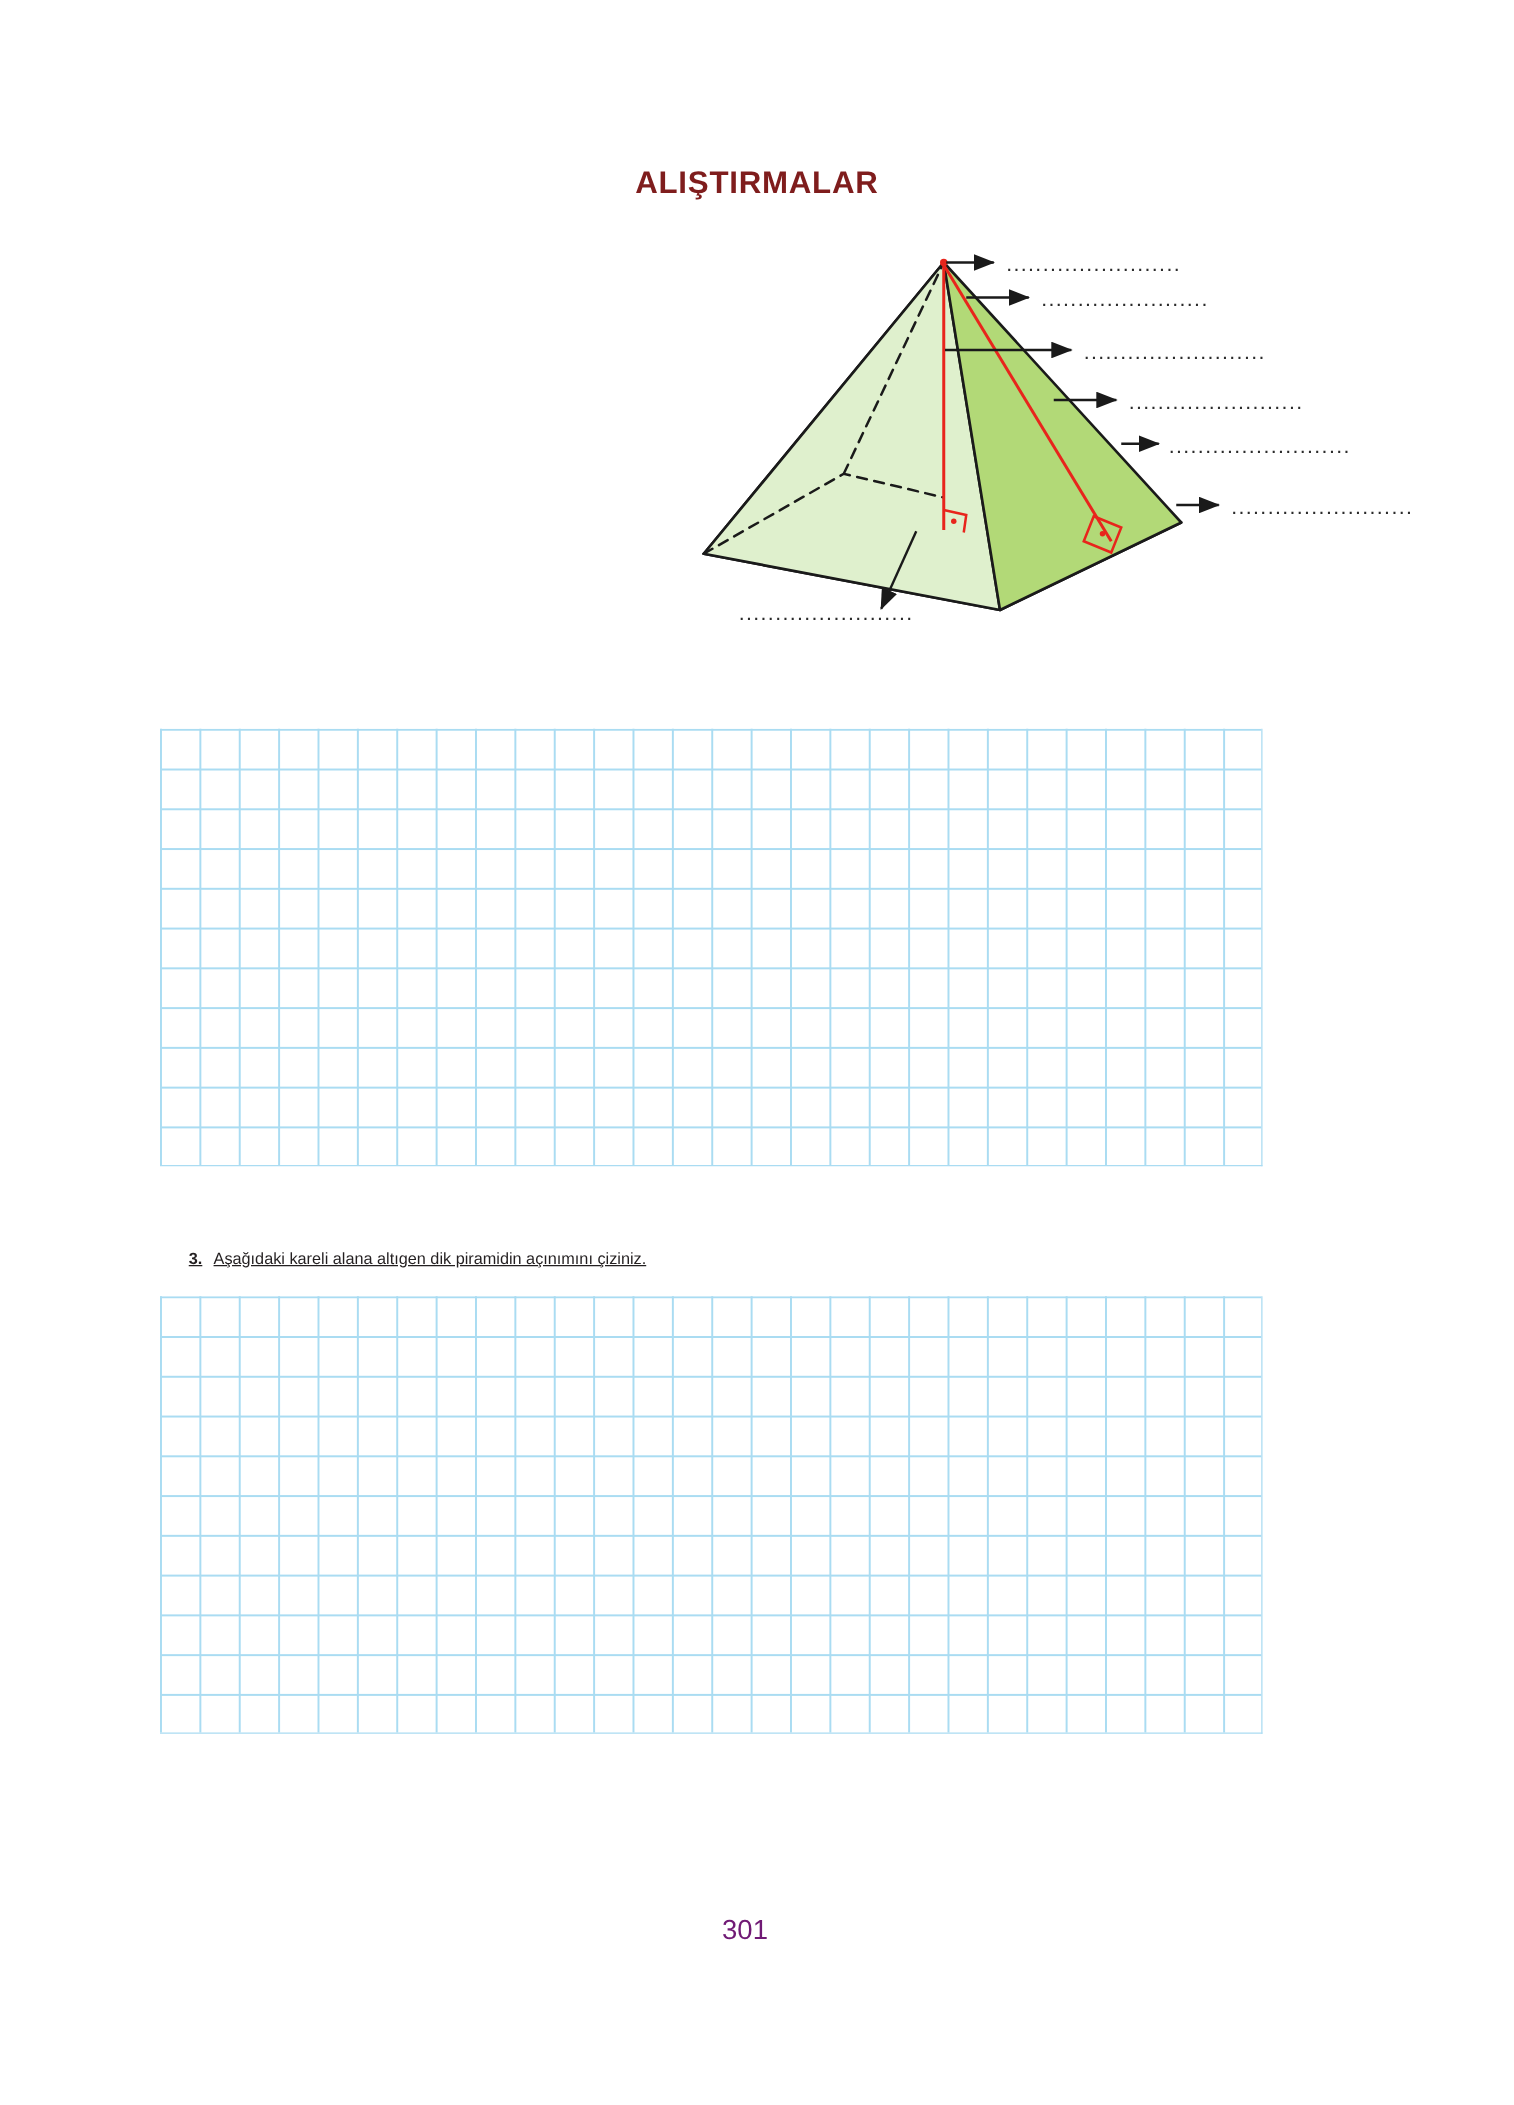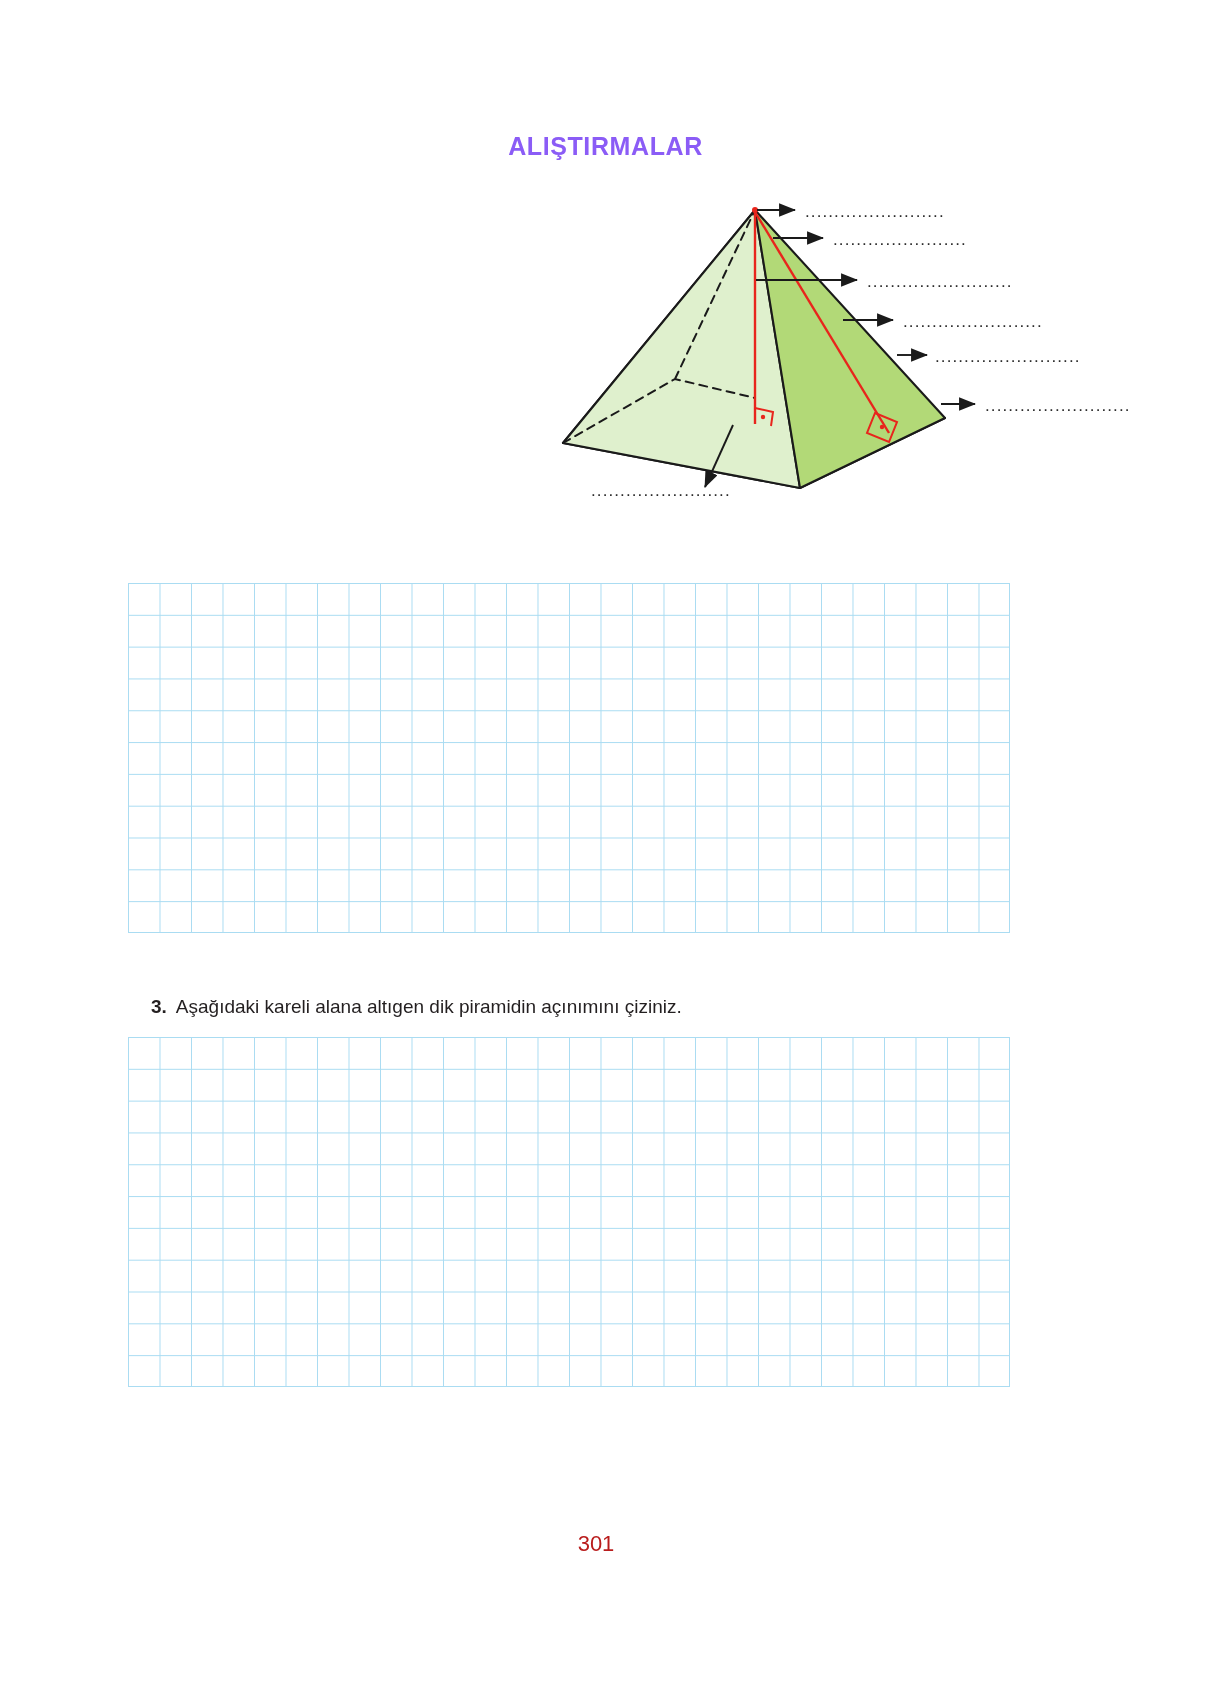--- a/index.html
+++ b/index.html
@@ -22,21 +22,21 @@
   
   #exercise-title {
     position: absolute;
     left: 0;
     top: 132px;
     width: 1211px;
     text-align: center;
     font-size: 25px;
     font-weight: bold;
     letter-spacing: 0.6px;
-    color: #8b5cf6;
+    color: #7f1d1d;
   }
 
   
   .q-num {
     font-weight: bold;
   }
   #q1-text {
     position: absolute;
     left: 119px;
     top: 181px;
@@ -53,23 +53,24 @@
     left: 151px;
     top: 541px;
     font-size: 17.5px;
     line-height: 28px;
     white-space: nowrap;
   }
   #q3-text {
     position: absolute;
     left: 151px;
     top: 993px;
-    font-size: 19px;
+    font-size: 13px;
     line-height: 28px;
     white-space: nowrap;
+    text-decoration: underline;
   }
   .q-num-sp { display:inline-block; width: 9px; }
 
   
   .grid {
     position: absolute;
     background-color: #ffffff;
     background-image:
       linear-gradient(to right,  #aadcf2 1.4px, transparent 1.4px),
       linear-gradient(to bottom, #aadcf2 1.4px, transparent 1.4px);
@@ -113,21 +114,21 @@
   }
 
   
   #page-number {
     position: absolute;
     left: 0;
     top: 1531px;
     width: 1192px;
     text-align: center;
     font-size: 22px;
-    color: #b91c1c;
+    color: #701a75;
   }
 </style>
 </head>
 <body>
 
 <div id="page">
 
   <div id="exercise-title">ALIŞTIRMALAR</div>
 
 

